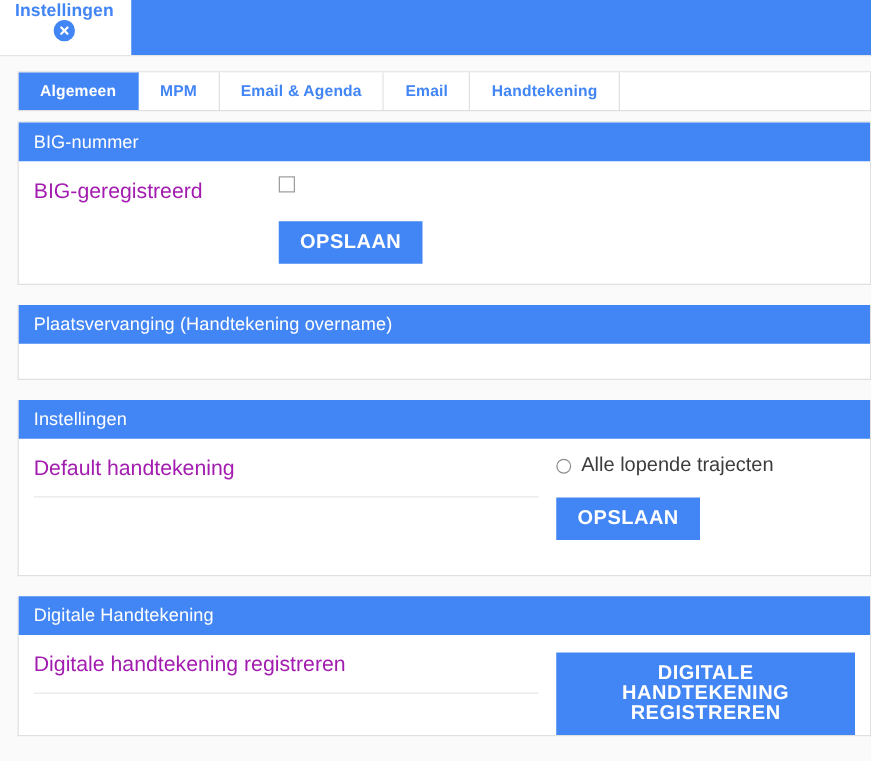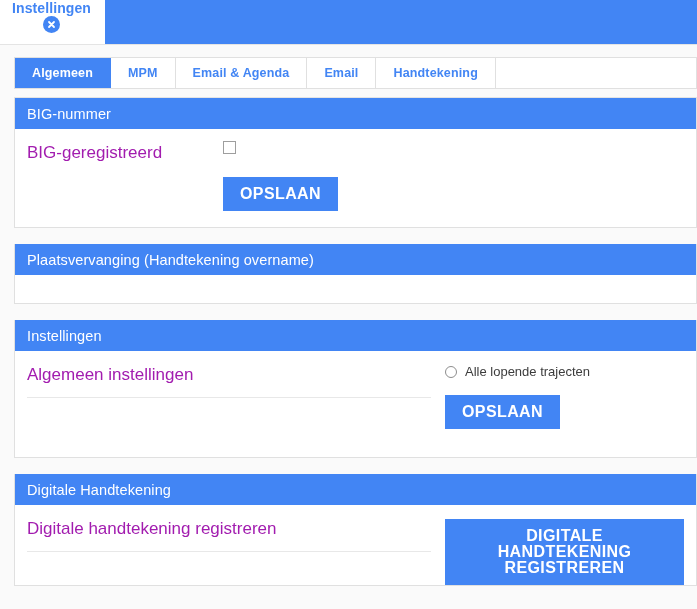--- a/index.html
+++ b/index.html
@@ -182,21 +182,21 @@
   .radio-circle {
     width: 12px;
     height: 12px;
     border: 1px solid #8d8d8d;
     border-radius: 50%;
     background: #ffffff;
     box-sizing: border-box;
     flex: 0 0 auto;
   }
   .radio-label {
-    font-size: 13px;
+    font-size: 16px;
     color: #3c3c3c;
   }
 
   
   .btn {
     background: #4285f4;
     color: #ffffff;
     border: none;
     font-family: "Liberation Sans", sans-serif;
     font-size: 16px;
@@ -293,21 +293,21 @@
       <div class="btn-area-right"></div>
     </div>
   </div>
 
   <div class="card">
     <div class="card-header">
       <span>Instellingen</span>
     </div>
     <div class="card-body">
       <div class="row">
-        <div class="row-label wide">Algemeen instellingen</div>
+        <div class="row-label wide">Default handtekening</div>
         <div class="row-control stack-right">
           <div class="radio-group">
             <label class="radio-line">
               <span class="radio-circle"></span>
               <span class="radio-label">Alle lopende trajecten</span>
             </label>
           </div>
           <div class="spacer-sm"></div>
           <button class="btn">OPSLAAN</button>
         </div>

